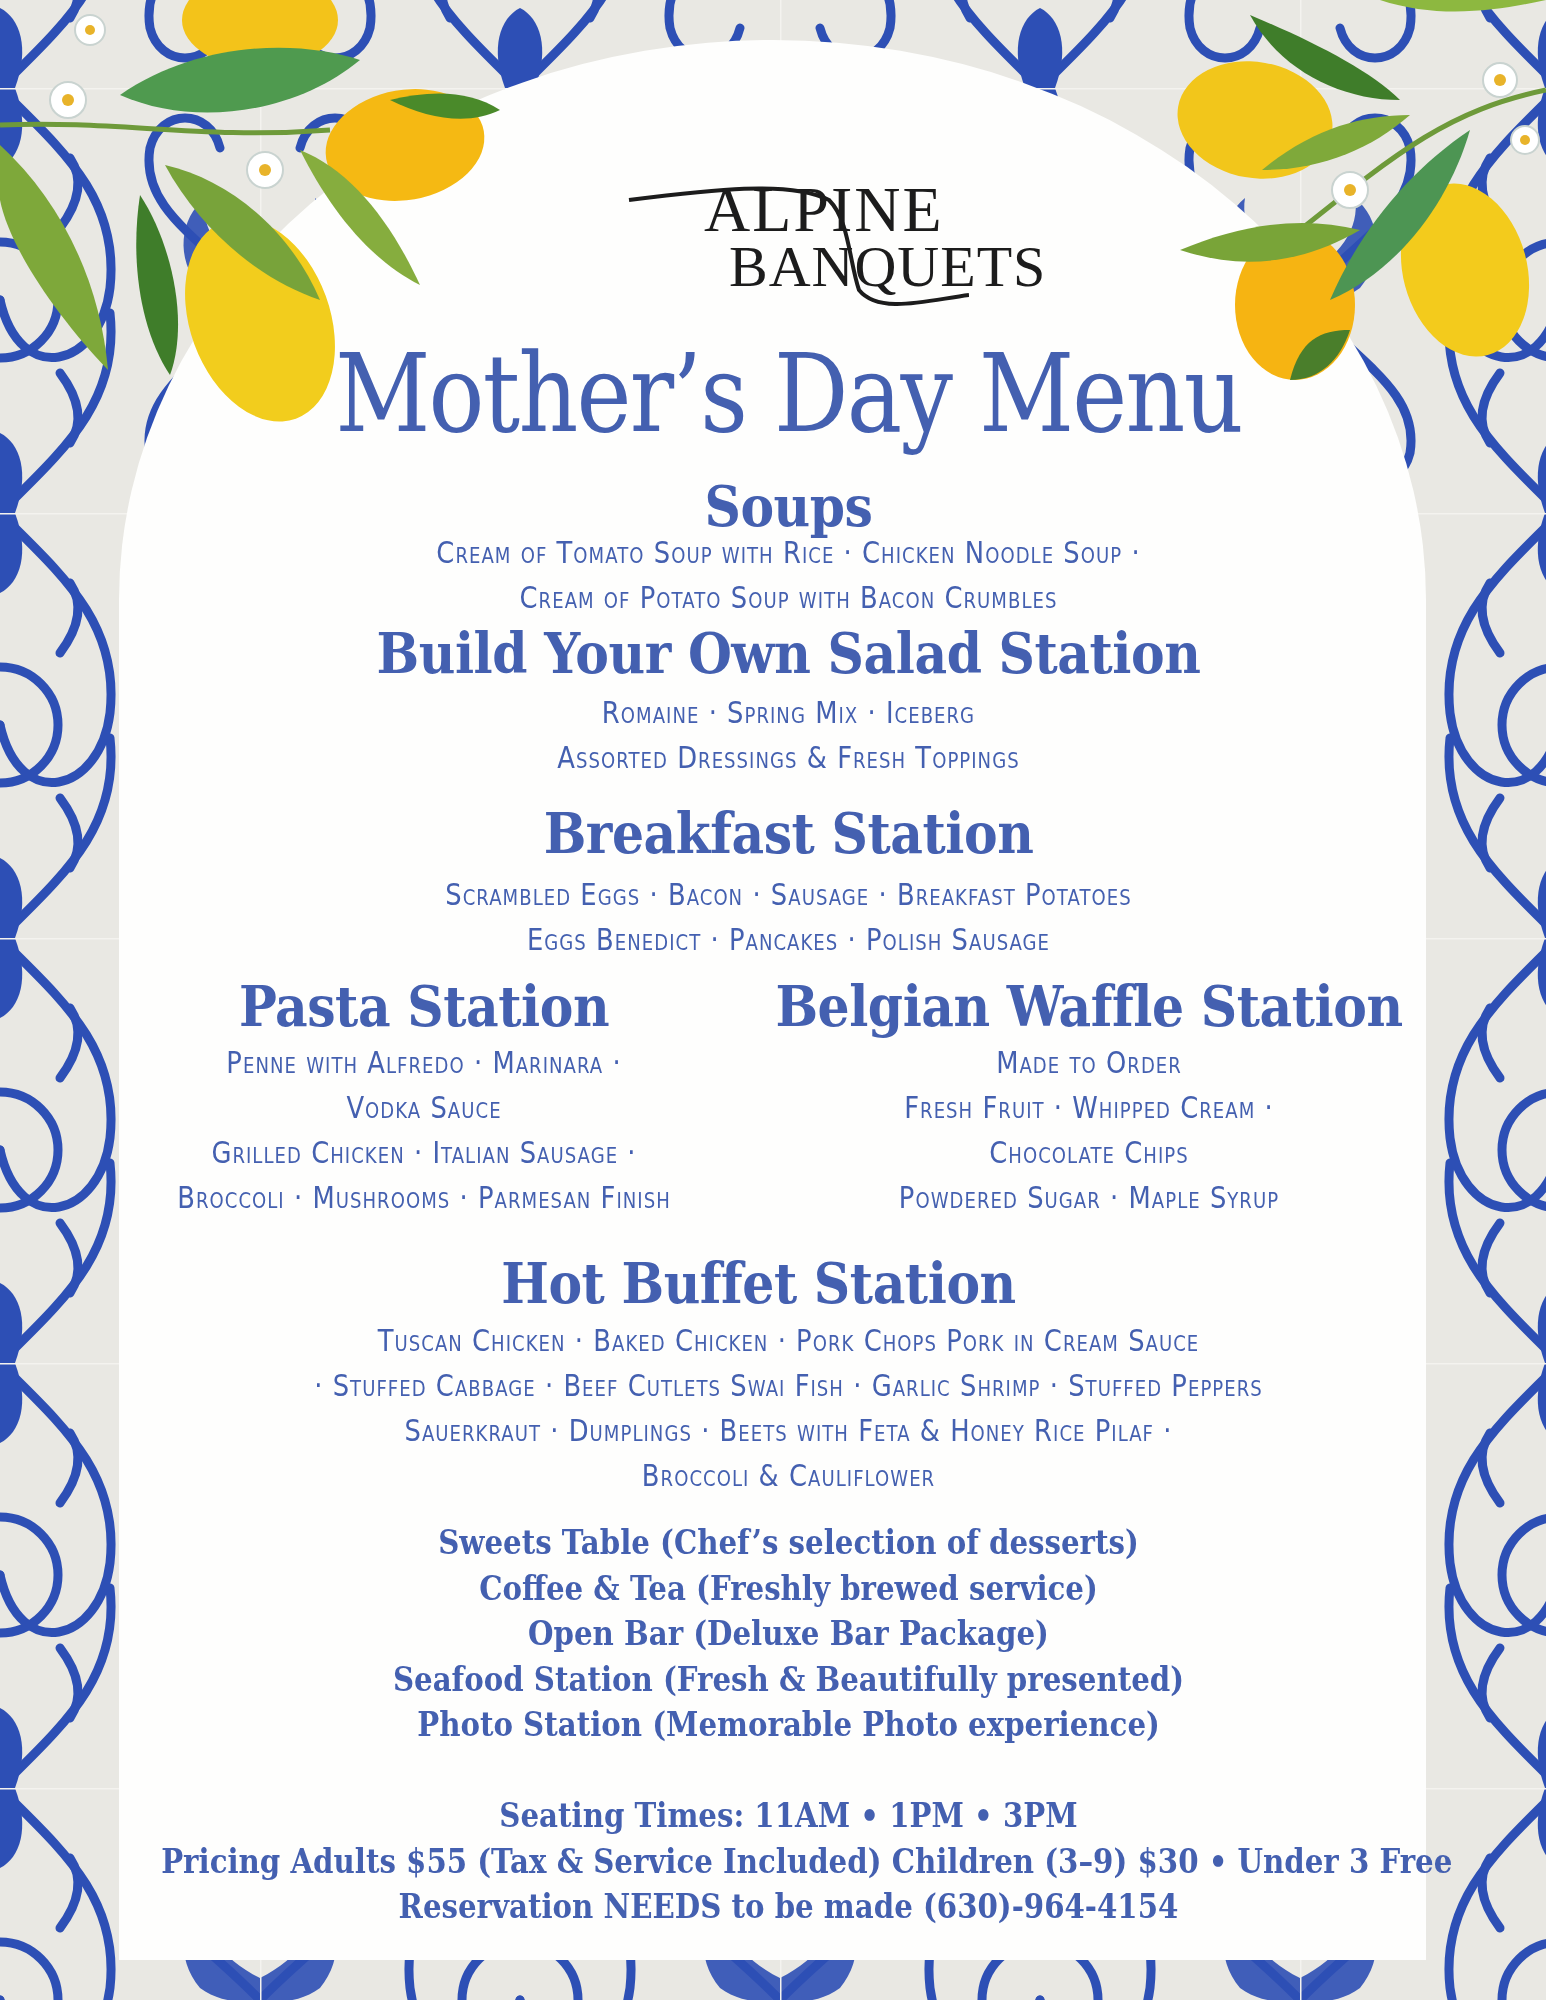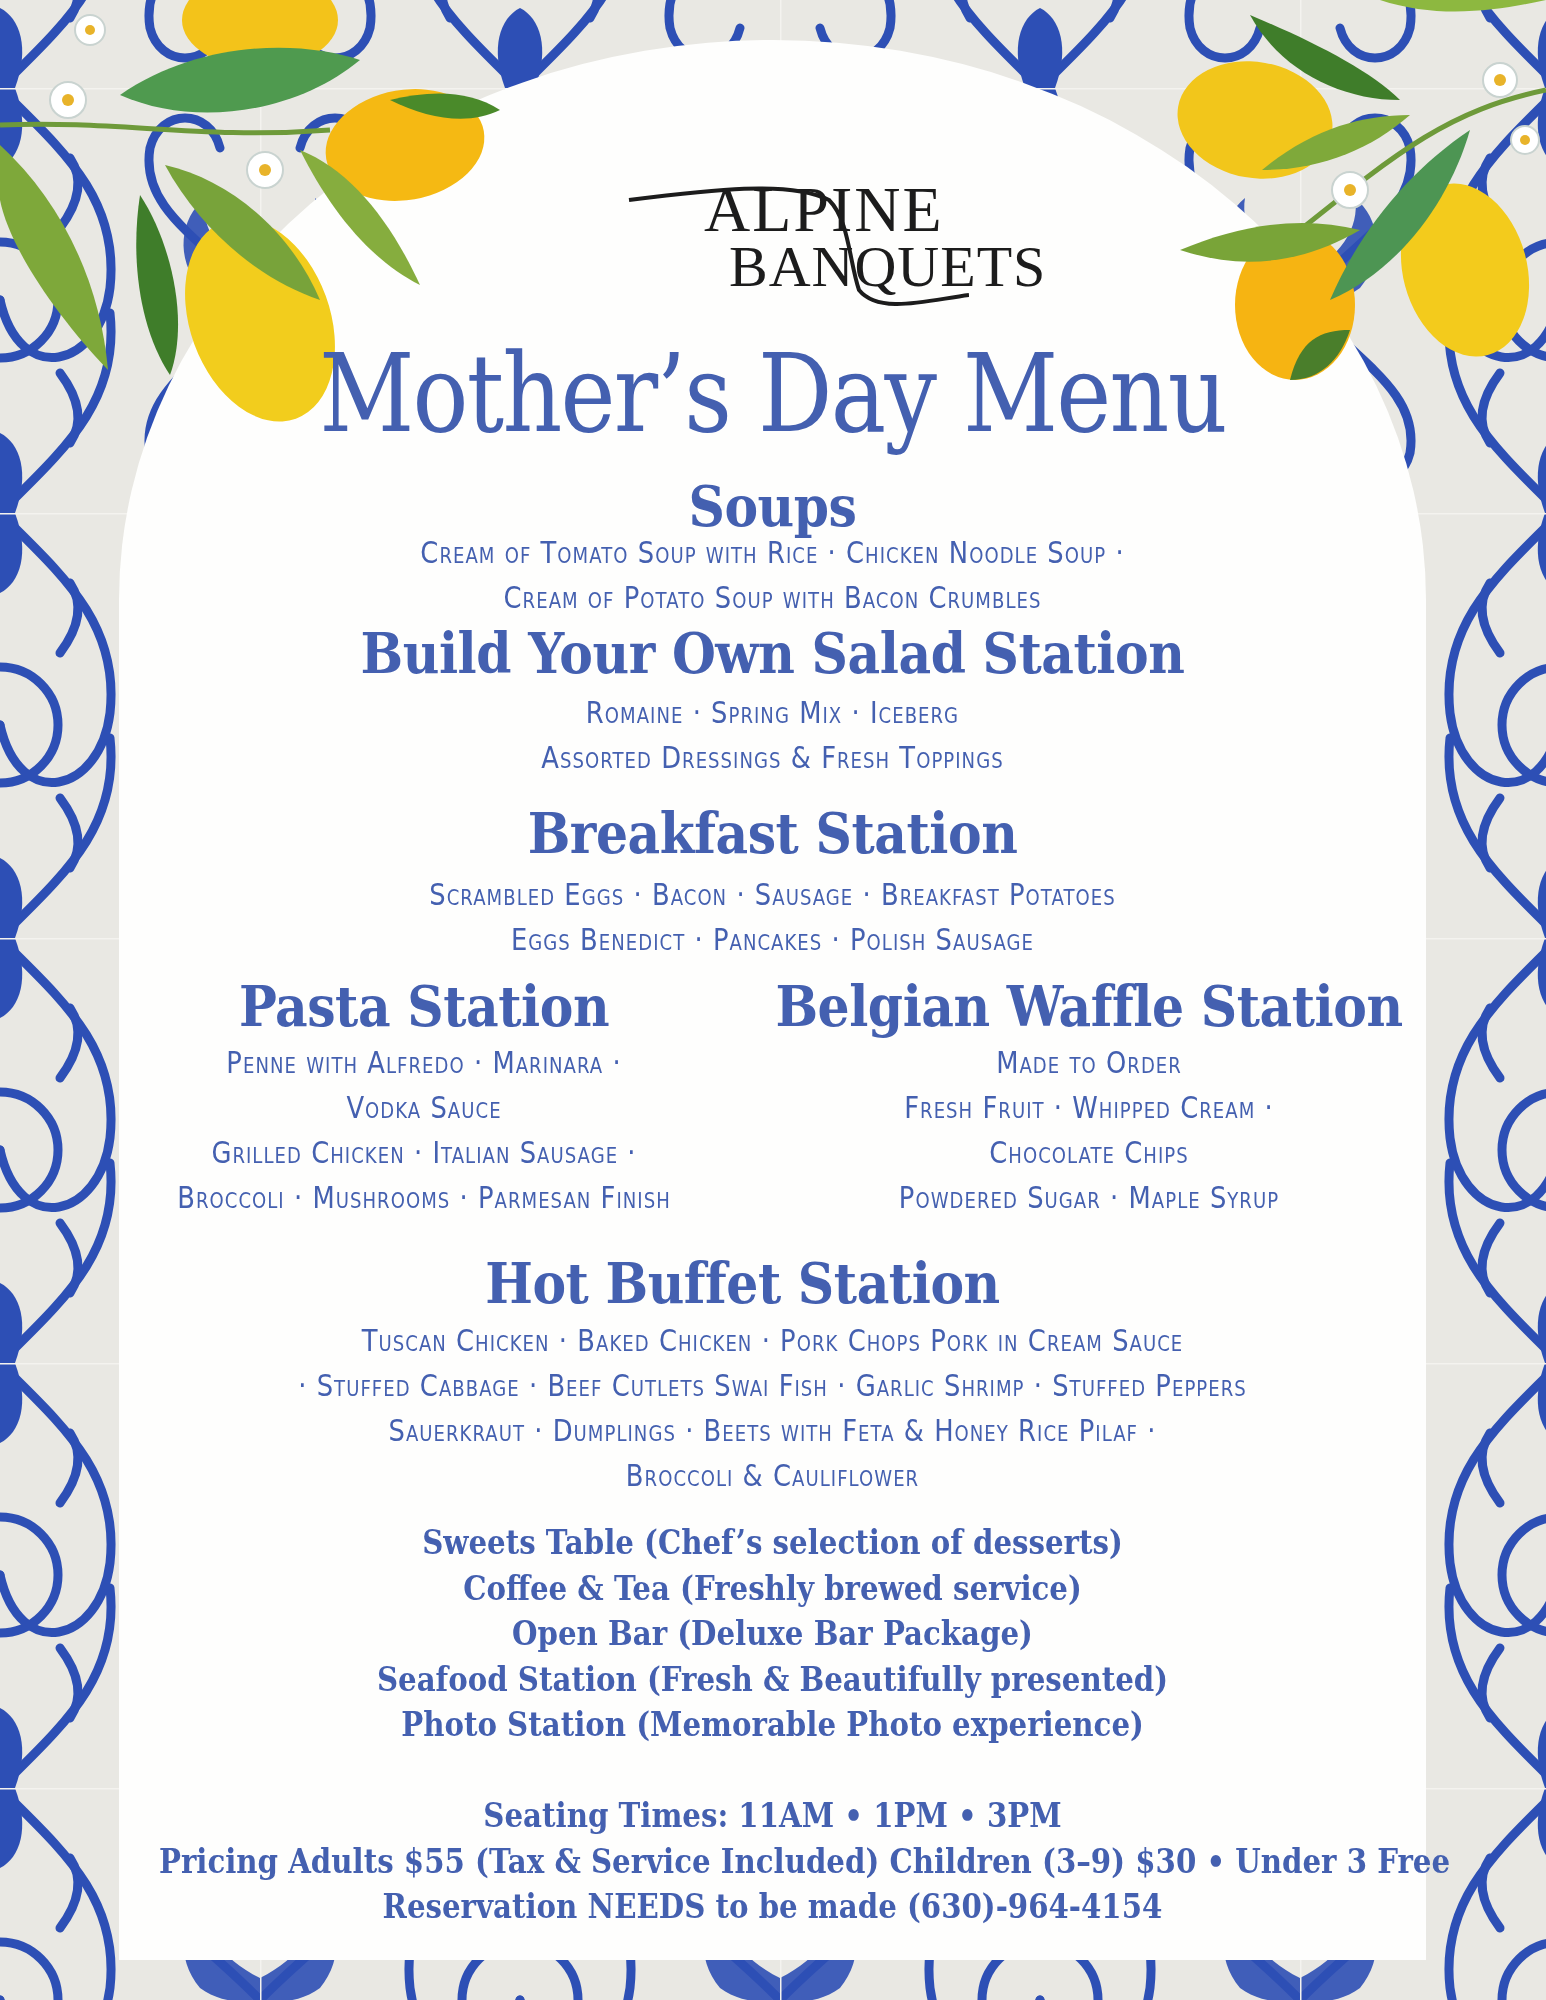--- a/index.html
+++ b/index.html
@@ -18,21 +18,21 @@
     background: #fefefd;
     border-radius: 653px 653px 0 0 / 560px 560px 0 0;
   }
 
   
   .lemons { position: absolute; inset: 0; pointer-events: none; }
   .lemons svg { width: 1546px; height: 2000px; display: block; }
 
   .content {
     position: absolute; left: 119px; top: 0; width: 1307px; height: 2000px;
-    text-align: center; color: #4460b0;
+    text-align: center; color: #4460b0; padding-left: 32px;
   }
 
   .logo {
     position: absolute; left: 470px; top: 170px; width: 380px; height: 150px;
     color: #1c1c1c; font-family: "Liberation Serif", serif;
   }
   .logo .l1 { position: absolute; left: 115px; top: 8px; font-size: 64px; letter-spacing: 2px; line-height: 1; }
   .logo .l2 { position: absolute; left: 140px; top: 68px; font-size: 58px; letter-spacing: 1px; line-height: 1; }
   .logo svg { position: absolute; left: 0; top: 0; }
 

